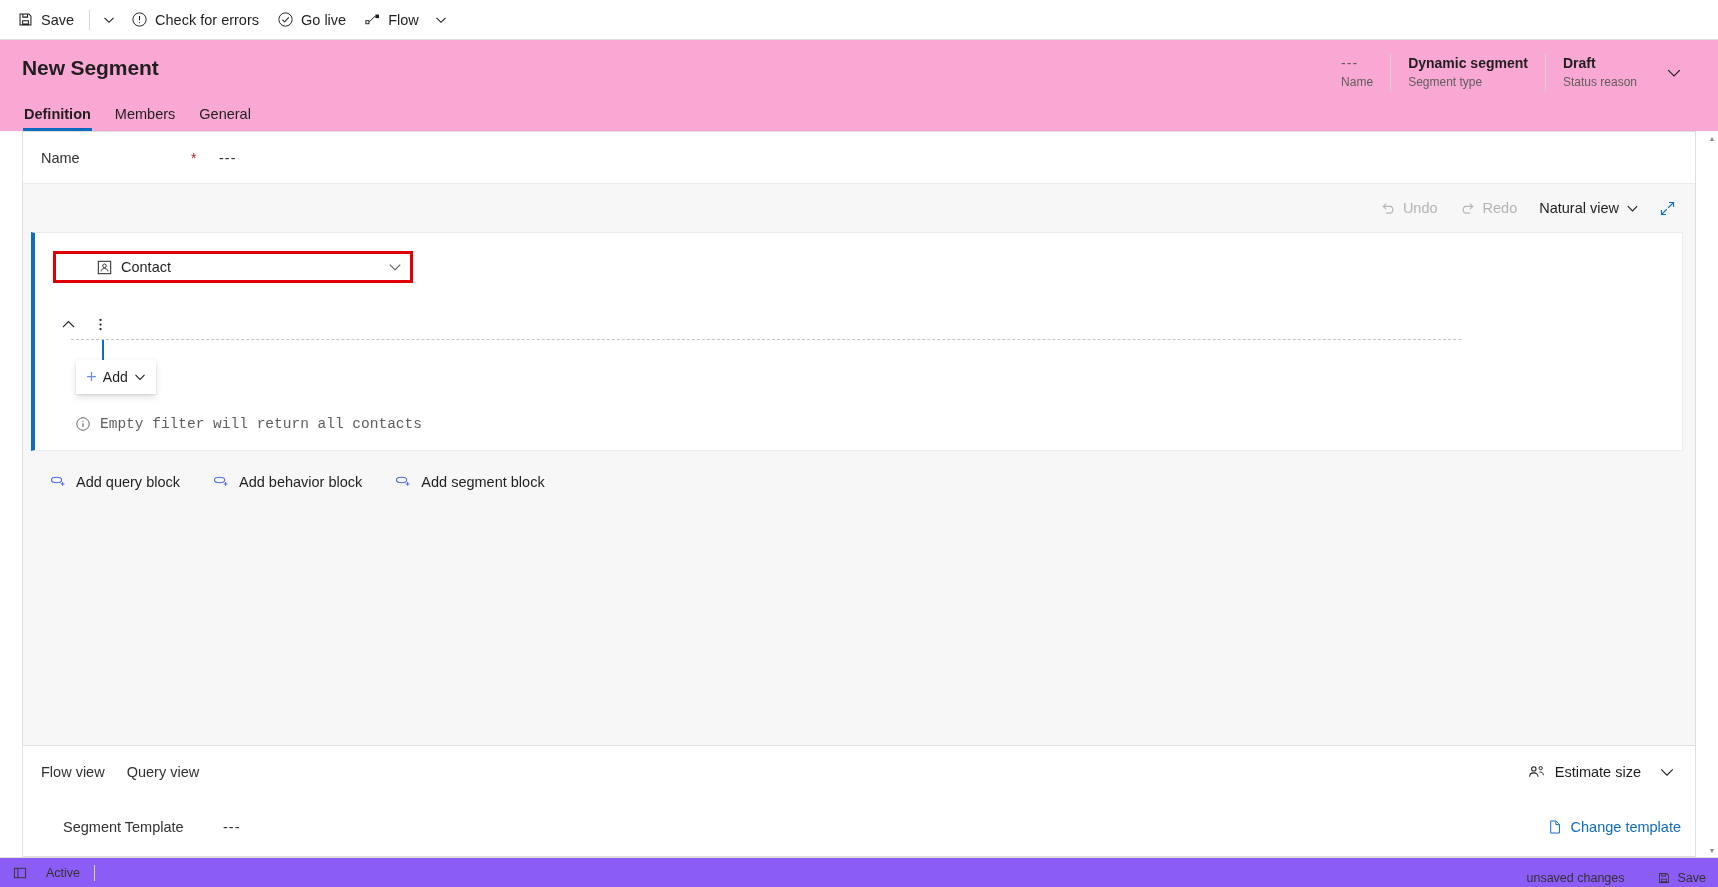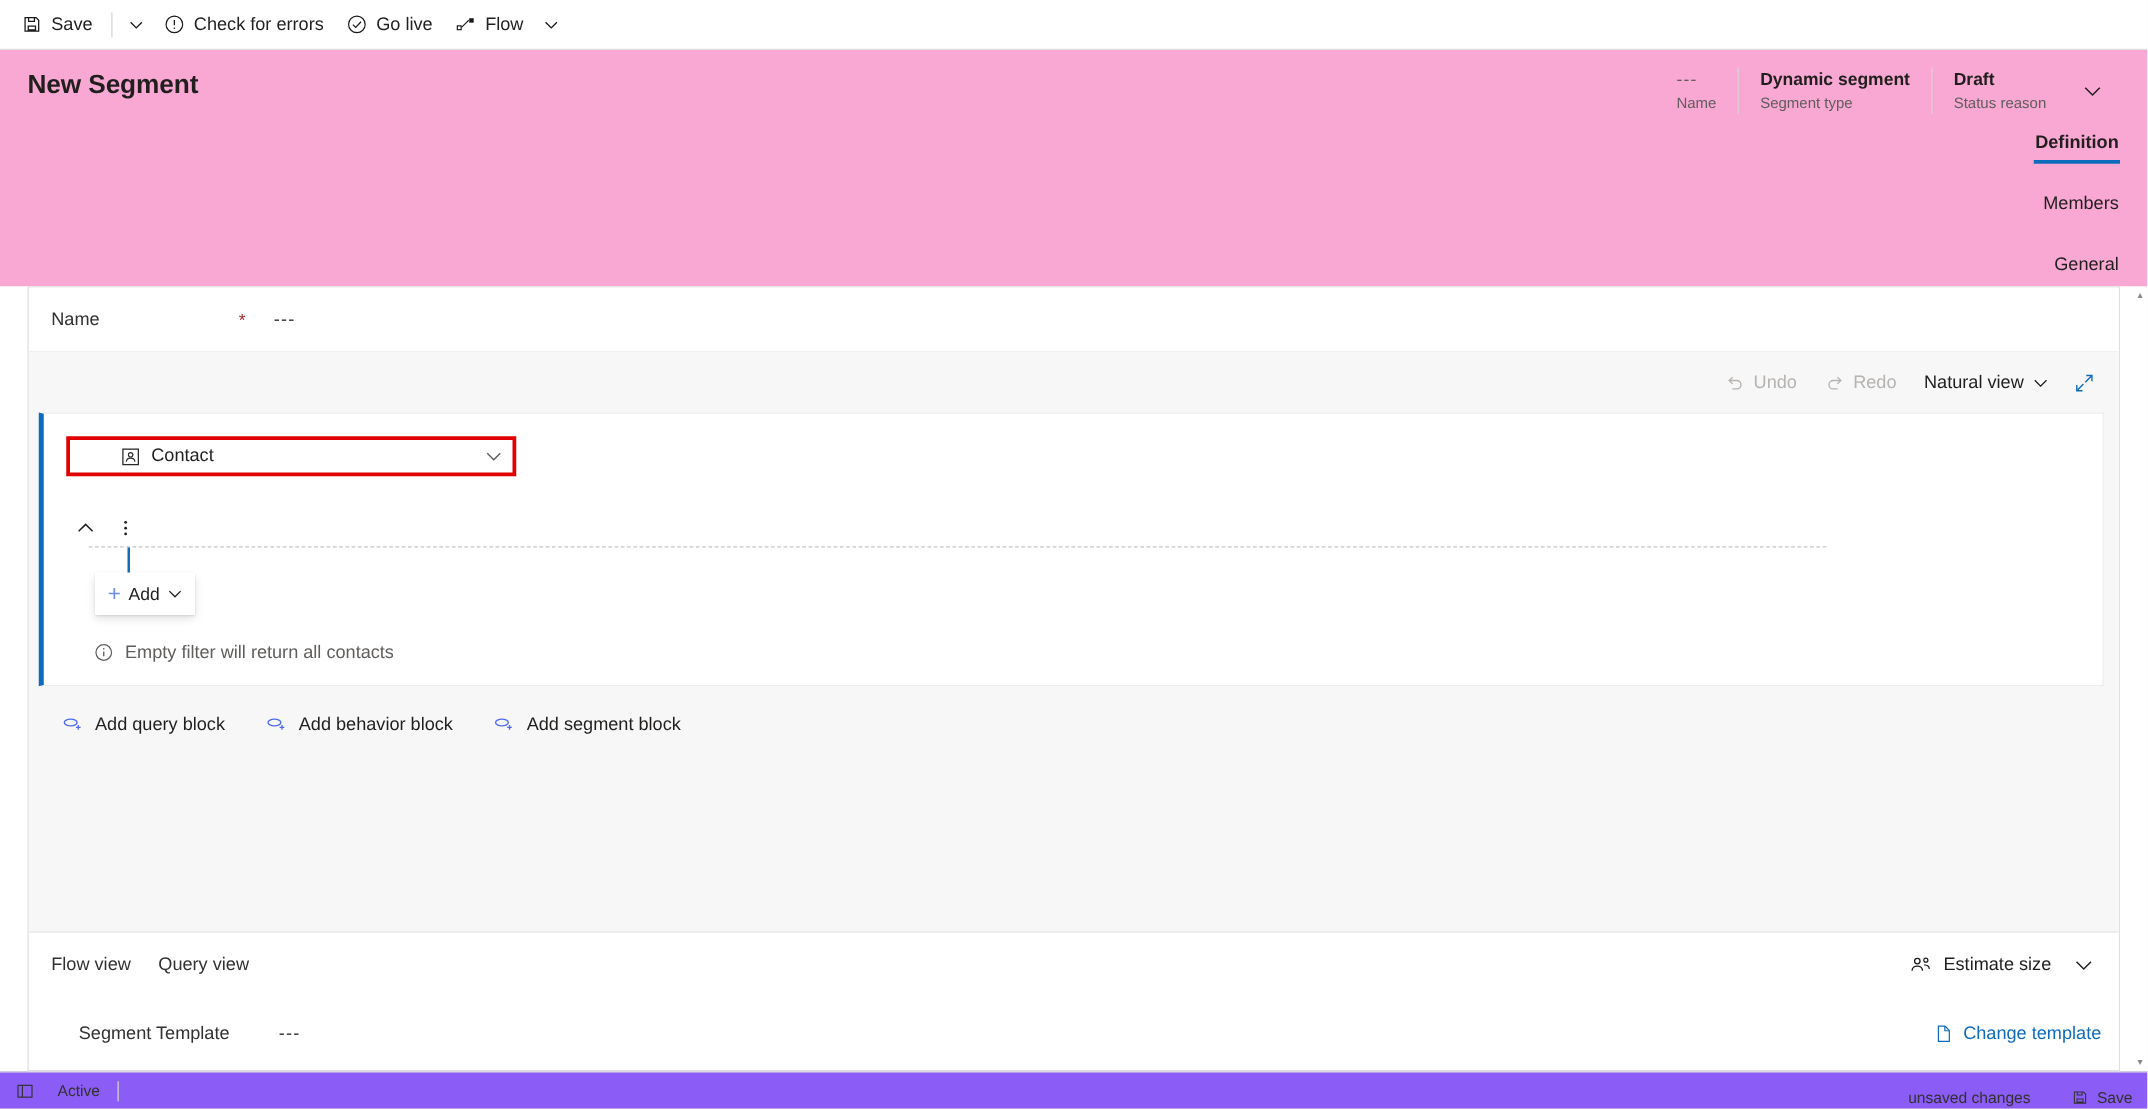--- a/index.html
+++ b/index.html
@@ -106,21 +106,20 @@
     width: 32px; cursor: pointer; margin-left: 4px;
   }
 
   
   .tabs {
     display: flex;
     align-items: flex-end;
     gap: 22px;
     margin-top: 13px;
     padding-left: 1px;
-    flex-direction: column;
   }
   .tab {
     position: relative;
     font-size: 14.5px;
     color: #201f1e;
     padding: 2px 1px 9px 1px;
     cursor: pointer;
     white-space: nowrap;
   }
   .tab.active { font-weight: 700; }
@@ -280,21 +279,21 @@
     display: flex; align-items: center; justify-content: center;
     gap: 6px;
     font-size: 14px;
     color: #201f1e;
     cursor: pointer;
   }
   .plus-glyph { color: #6e8fe0; font-size: 18px; line-height: 1; font-weight: 400; }
   .hint-row {
     display: flex; align-items: flex-end; gap: 9px;
     margin-top: 22px; margin-left: 22px;
-    font-size: 14.5px; color: #605e5c;
+    font-size: 14.5px; color: #605e5c; font-family: Liberation Mono, monospace;
   }
 
   .add-blocks {
     display: flex;
     align-items: flex-start;
     gap: 32px;
     padding: 22px 0 0 18px;
   }
   .add-block-link {
     display: flex; align-items: center; gap: 10px;

